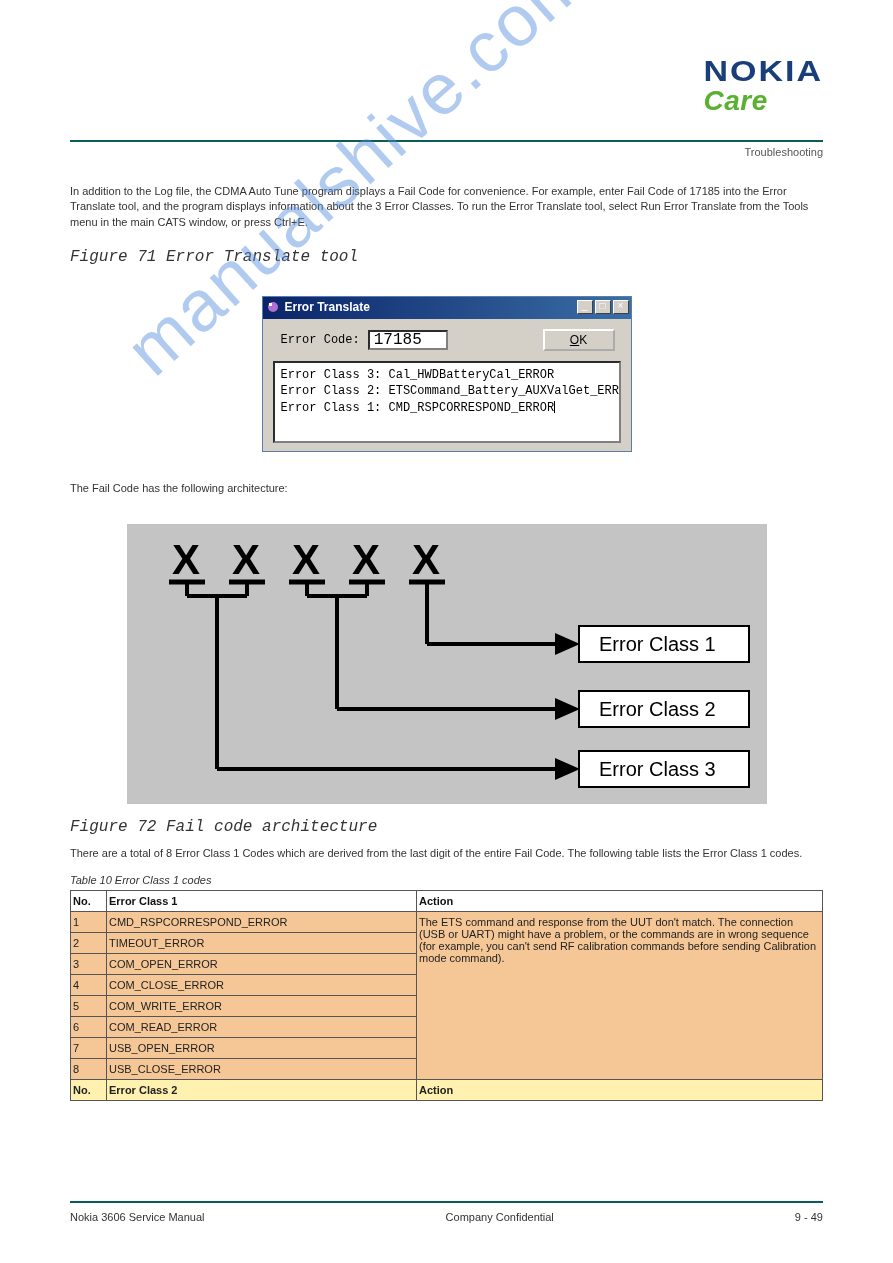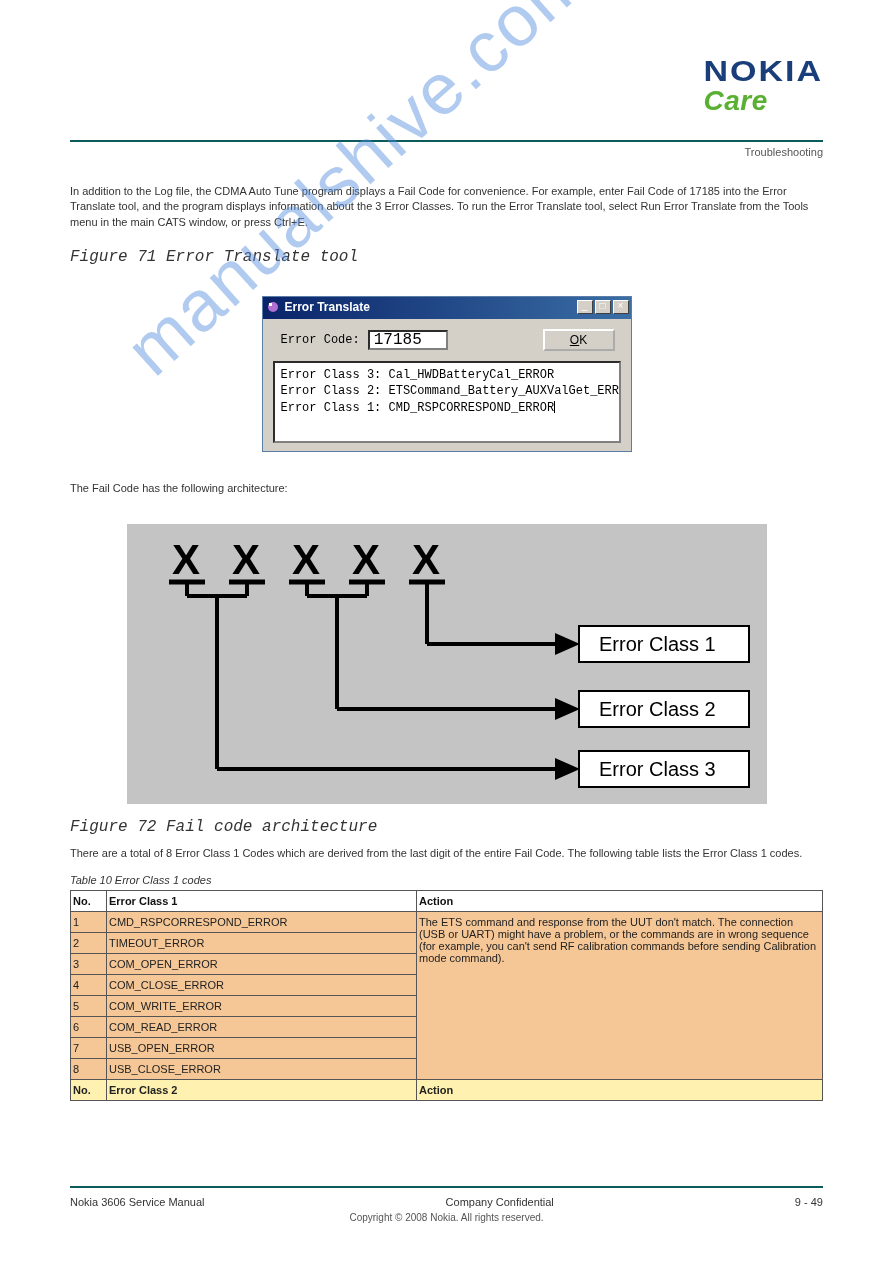--- a/index.html
+++ b/index.html
@@ -200,15 +200,14 @@
 
   <div class="wm">manualshive.com</div>
 
   <div class="footer">
     <hr class="hr-bot">
     <div class="footrow">
       <span>Nokia 3606 Service Manual</span>
       <span>Company Confidential</span>
       <span>9 - 49</span>
     </div>
-    <div style="text-align:center;font-size:10px;color:#555;margin-top:4px">Copyright © 2008 Nokia. All rights reserved.</div>
   </div>
 </div>
 
 </body></html>

